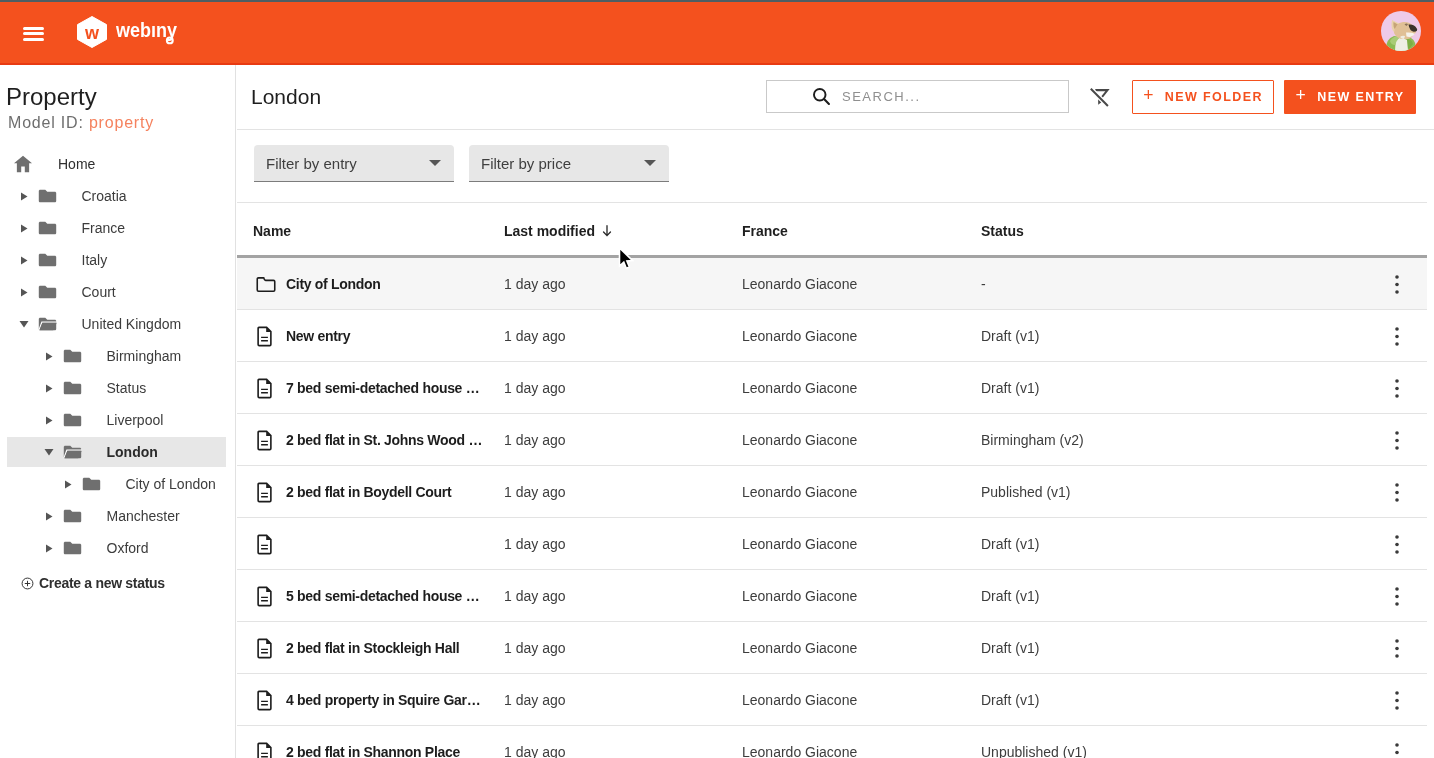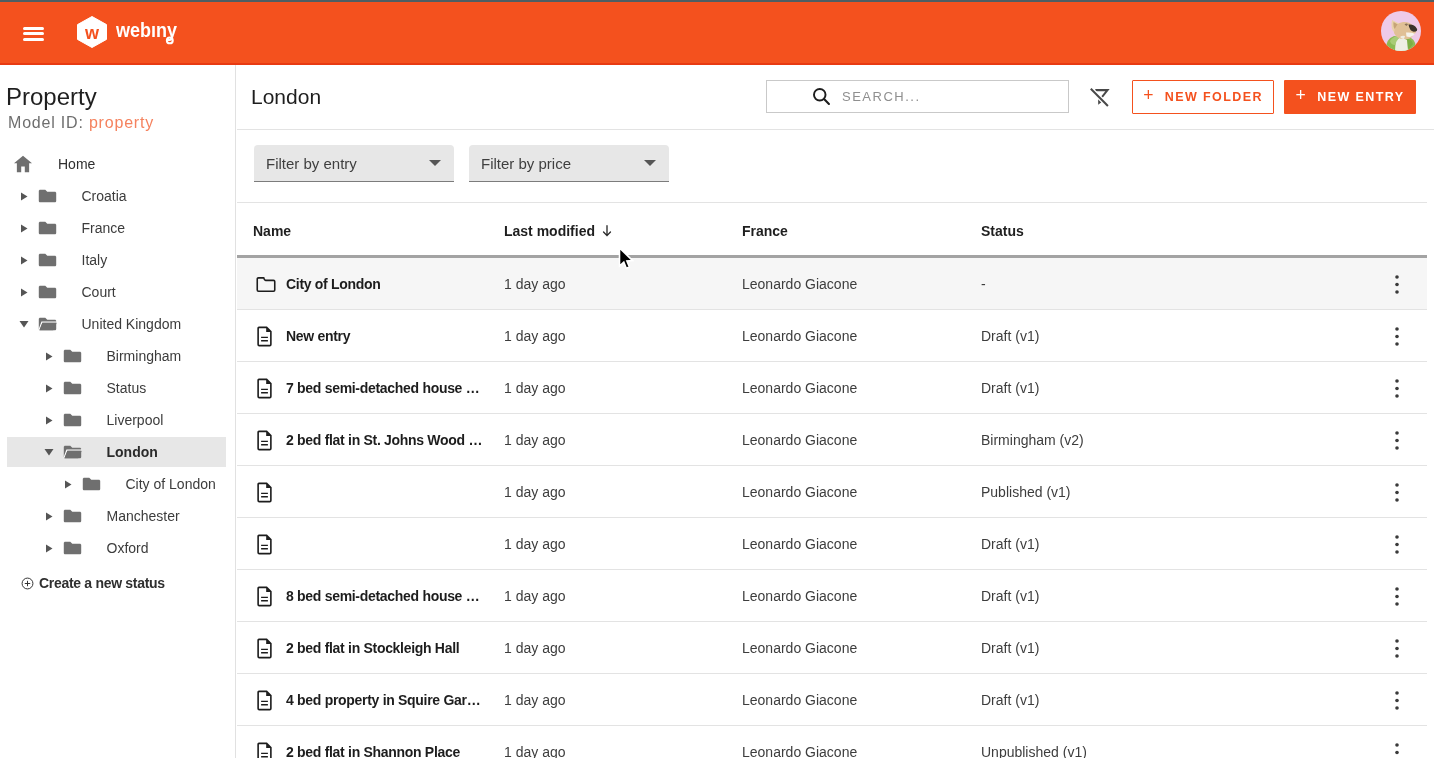--- a/index.html
+++ b/index.html
@@ -418,20 +418,21 @@
         </div>
       </div>
       <div class="row" style="top:336px">
     <div class="cell cicon">
           <svg width="17" height="21" viewBox="0 0 20 24">
             <path d="M3 1.2 H12.5 L17.5 6.2 V21.5 Q17.5 22.8 16.2 22.8 H3.8 Q2.5 22.8 2.5 21.5 V2.5 Q2.5 1.2 3.8 1.2 Z" fill="none" stroke="#1d1d1d" stroke-width="1.9"></path>
             <path d="M12 1.5 V6.8 H17.3 Z" fill="#1d1d1d"></path>
             <path d="M6 13 h8 M6 17 h8" stroke="#1d1d1d" stroke-width="1.7"></path>
           </svg>
         </div>
+    <div class="cell cname">2 bed flat in Boydell Court</div>
     <div class="cell cdate">1 day ago</div>
     <div class="cell cauth">Leonardo Giacone</div>
     <div class="cell cstat">Published (v1)</div>
     <div class="cell cdots">
           <svg width="4" height="19" viewBox="0 0 4 19">
             <circle cx="2" cy="2" r="1.8" fill="#3a3a3a"></circle>
             <circle cx="2" cy="9.5" r="1.8" fill="#3a3a3a"></circle>
             <circle cx="2" cy="17" r="1.8" fill="#3a3a3a"></circle>
           </svg>
         </div>
@@ -456,21 +457,21 @@
         </div>
       </div>
       <div class="row" style="top:440px">
     <div class="cell cicon">
           <svg width="17" height="21" viewBox="0 0 20 24">
             <path d="M3 1.2 H12.5 L17.5 6.2 V21.5 Q17.5 22.8 16.2 22.8 H3.8 Q2.5 22.8 2.5 21.5 V2.5 Q2.5 1.2 3.8 1.2 Z" fill="none" stroke="#1d1d1d" stroke-width="1.9"></path>
             <path d="M12 1.5 V6.8 H17.3 Z" fill="#1d1d1d"></path>
             <path d="M6 13 h8 M6 17 h8" stroke="#1d1d1d" stroke-width="1.7"></path>
           </svg>
         </div>
-    <div class="cell cname">8 bed semi-detached house …</div>
+    <div class="cell cname">5 bed semi-detached house …</div>
     <div class="cell cdate">1 day ago</div>
     <div class="cell cauth">Leonardo Giacone</div>
     <div class="cell cstat">Draft (v1)</div>
     <div class="cell cdots">
           <svg width="4" height="19" viewBox="0 0 4 19">
             <circle cx="2" cy="2" r="1.8" fill="#3a3a3a"></circle>
             <circle cx="2" cy="9.5" r="1.8" fill="#3a3a3a"></circle>
             <circle cx="2" cy="17" r="1.8" fill="#3a3a3a"></circle>
           </svg>
         </div>

